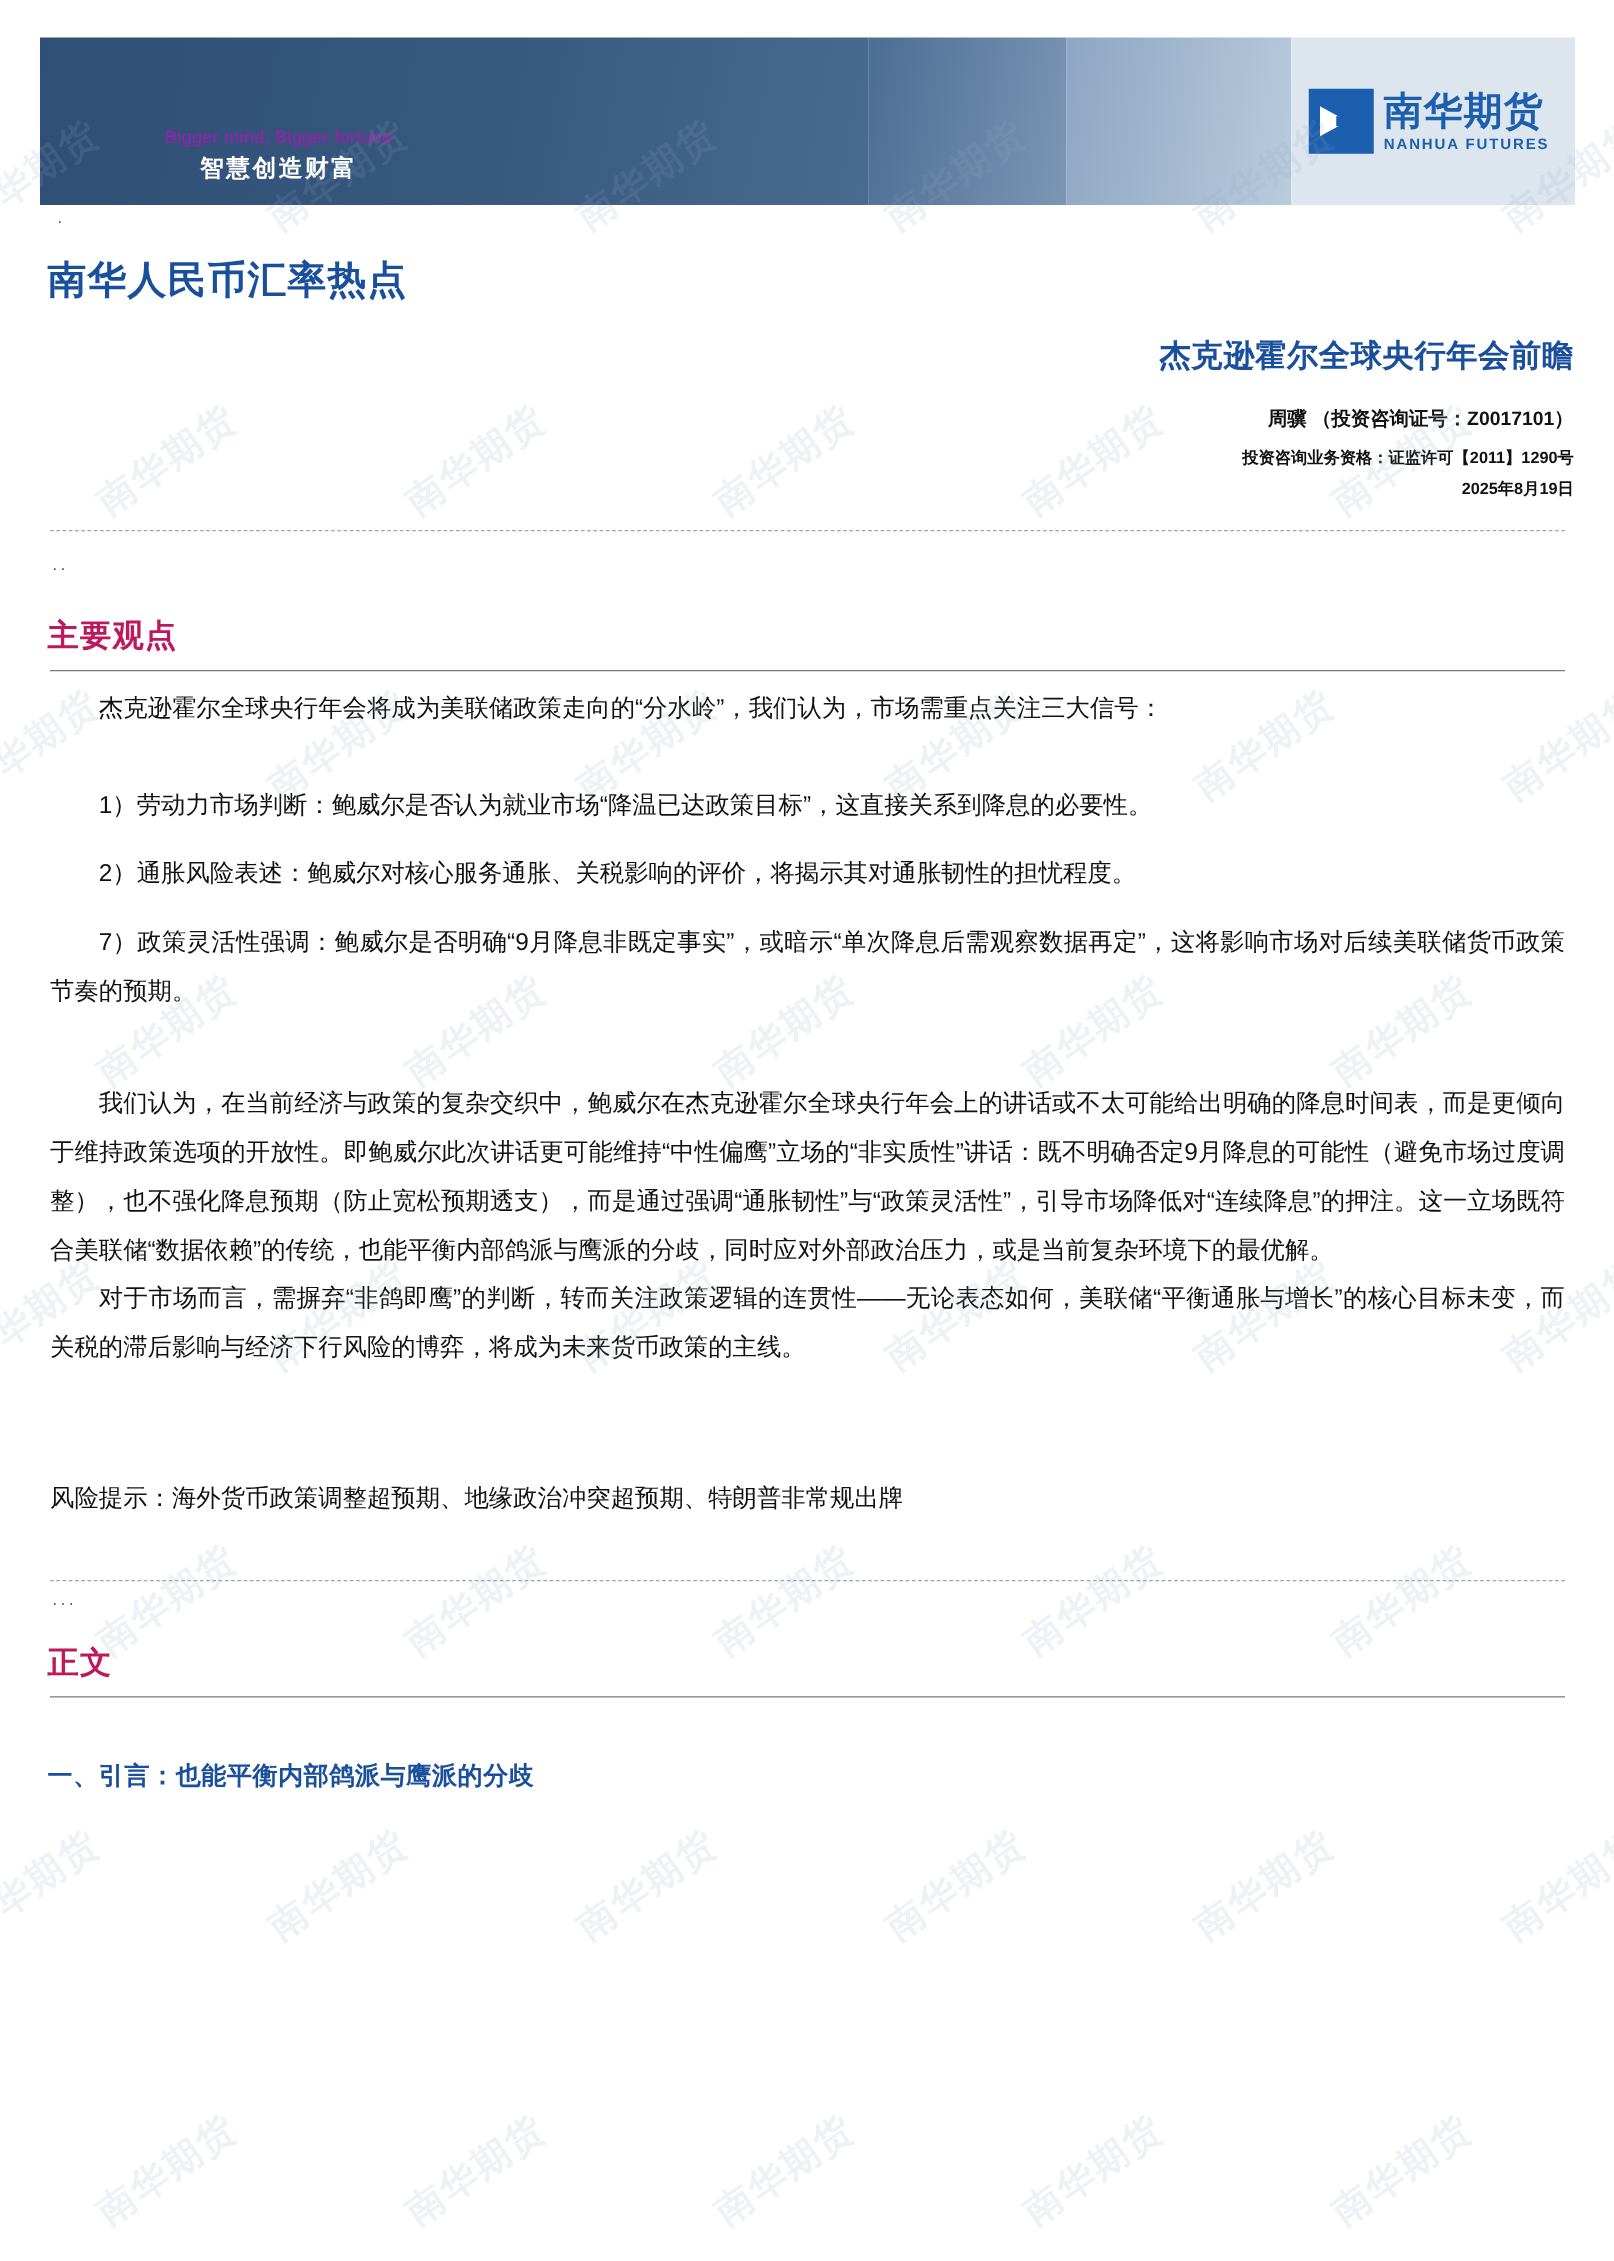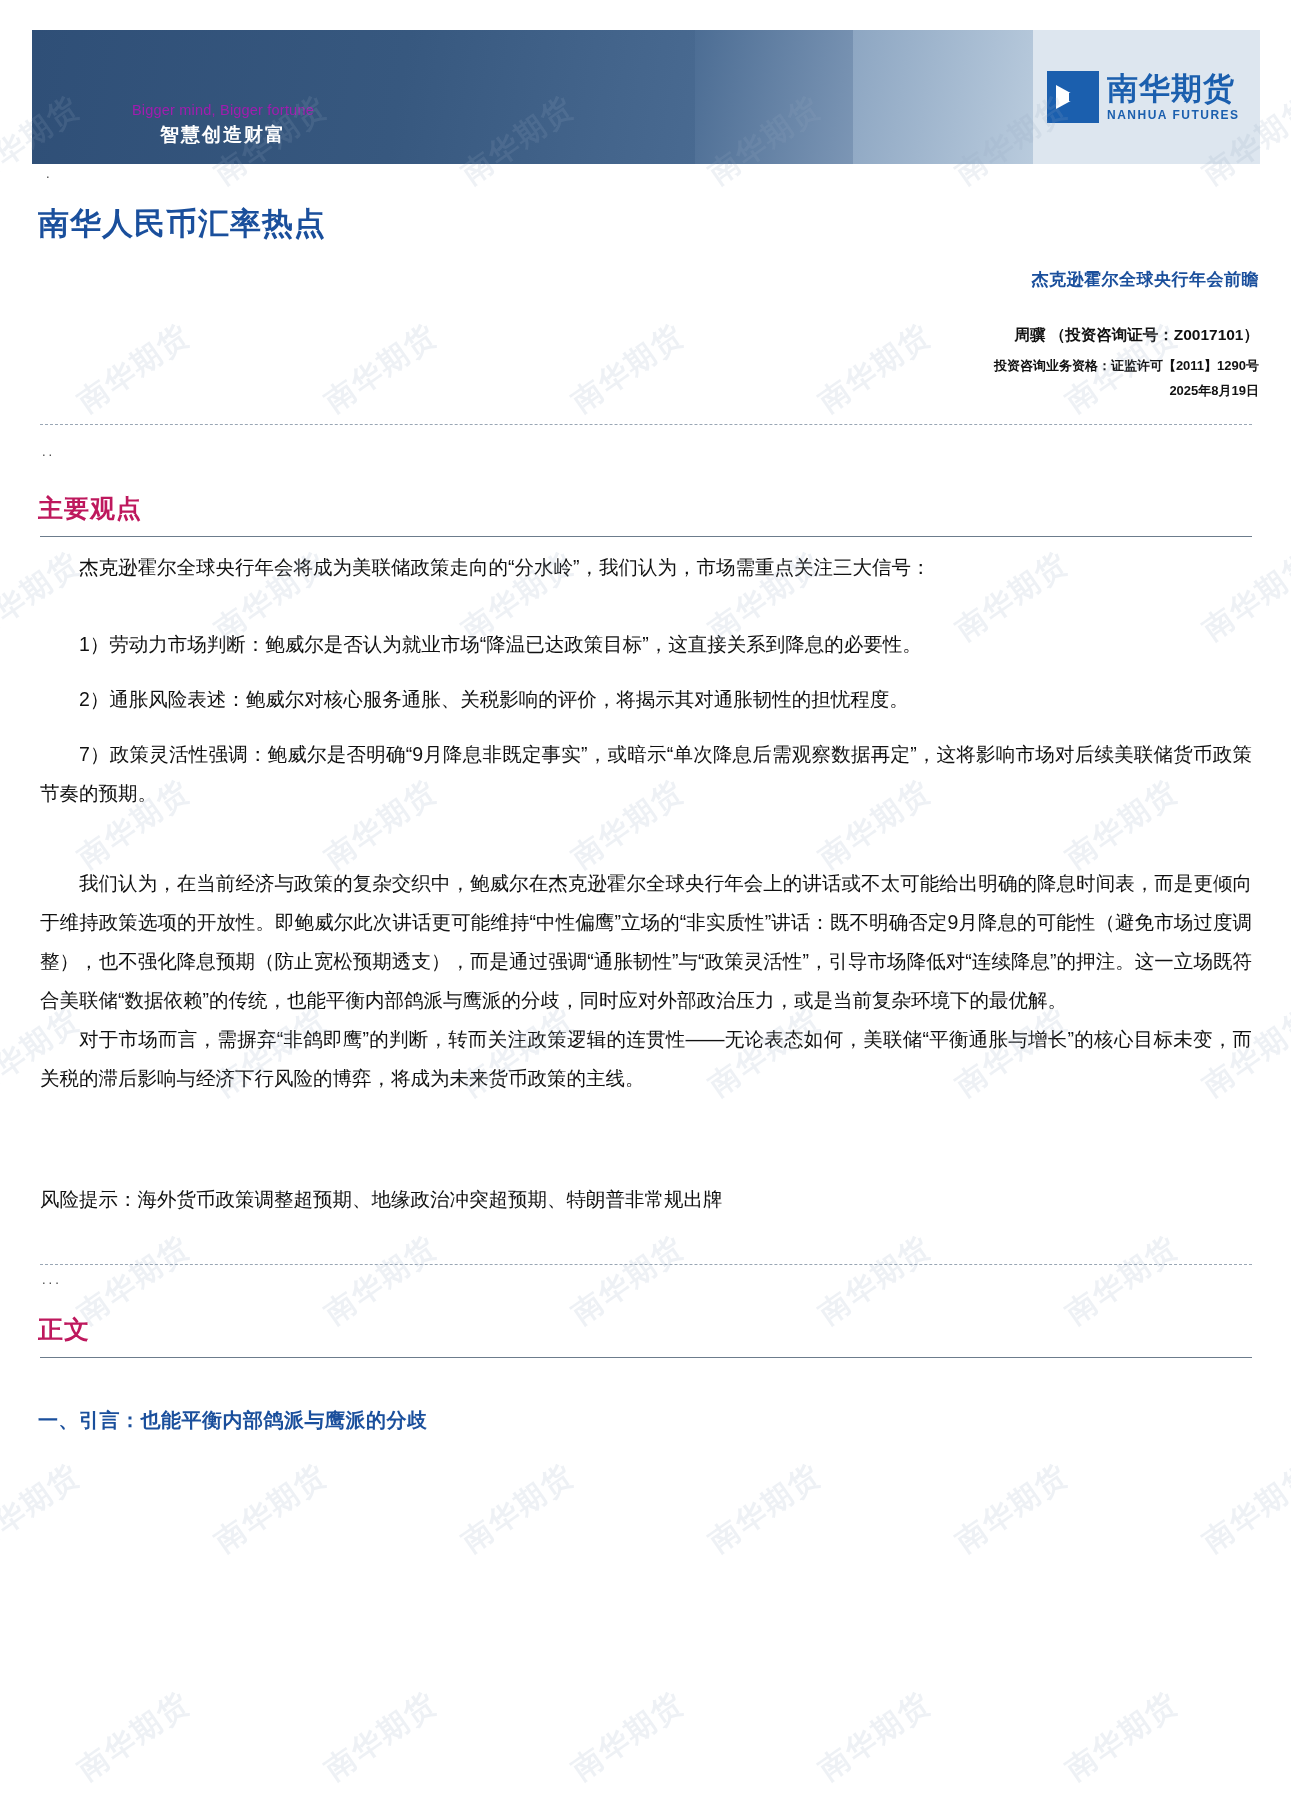--- a/index.html
+++ b/index.html
@@ -149,21 +149,21 @@
     left: 38px; top: 203px;
     font-size: 31px;
     font-weight: bold;
     color: #1a4f9c;
     letter-spacing: 1px;
     z-index: 3;
   }
   .title-sub {
     position: absolute;
     right: 32px; top: 268px;
-    font-size: 17px;
+    font-size: 25px;
     font-weight: bold;
     color: #1a4f9c;
     letter-spacing: 0.5px;
     z-index: 3;
   }
   .author-line {
     position: absolute;
     right: 32px; top: 325px;
     font-size: 15.5px;
     font-weight: bold;

